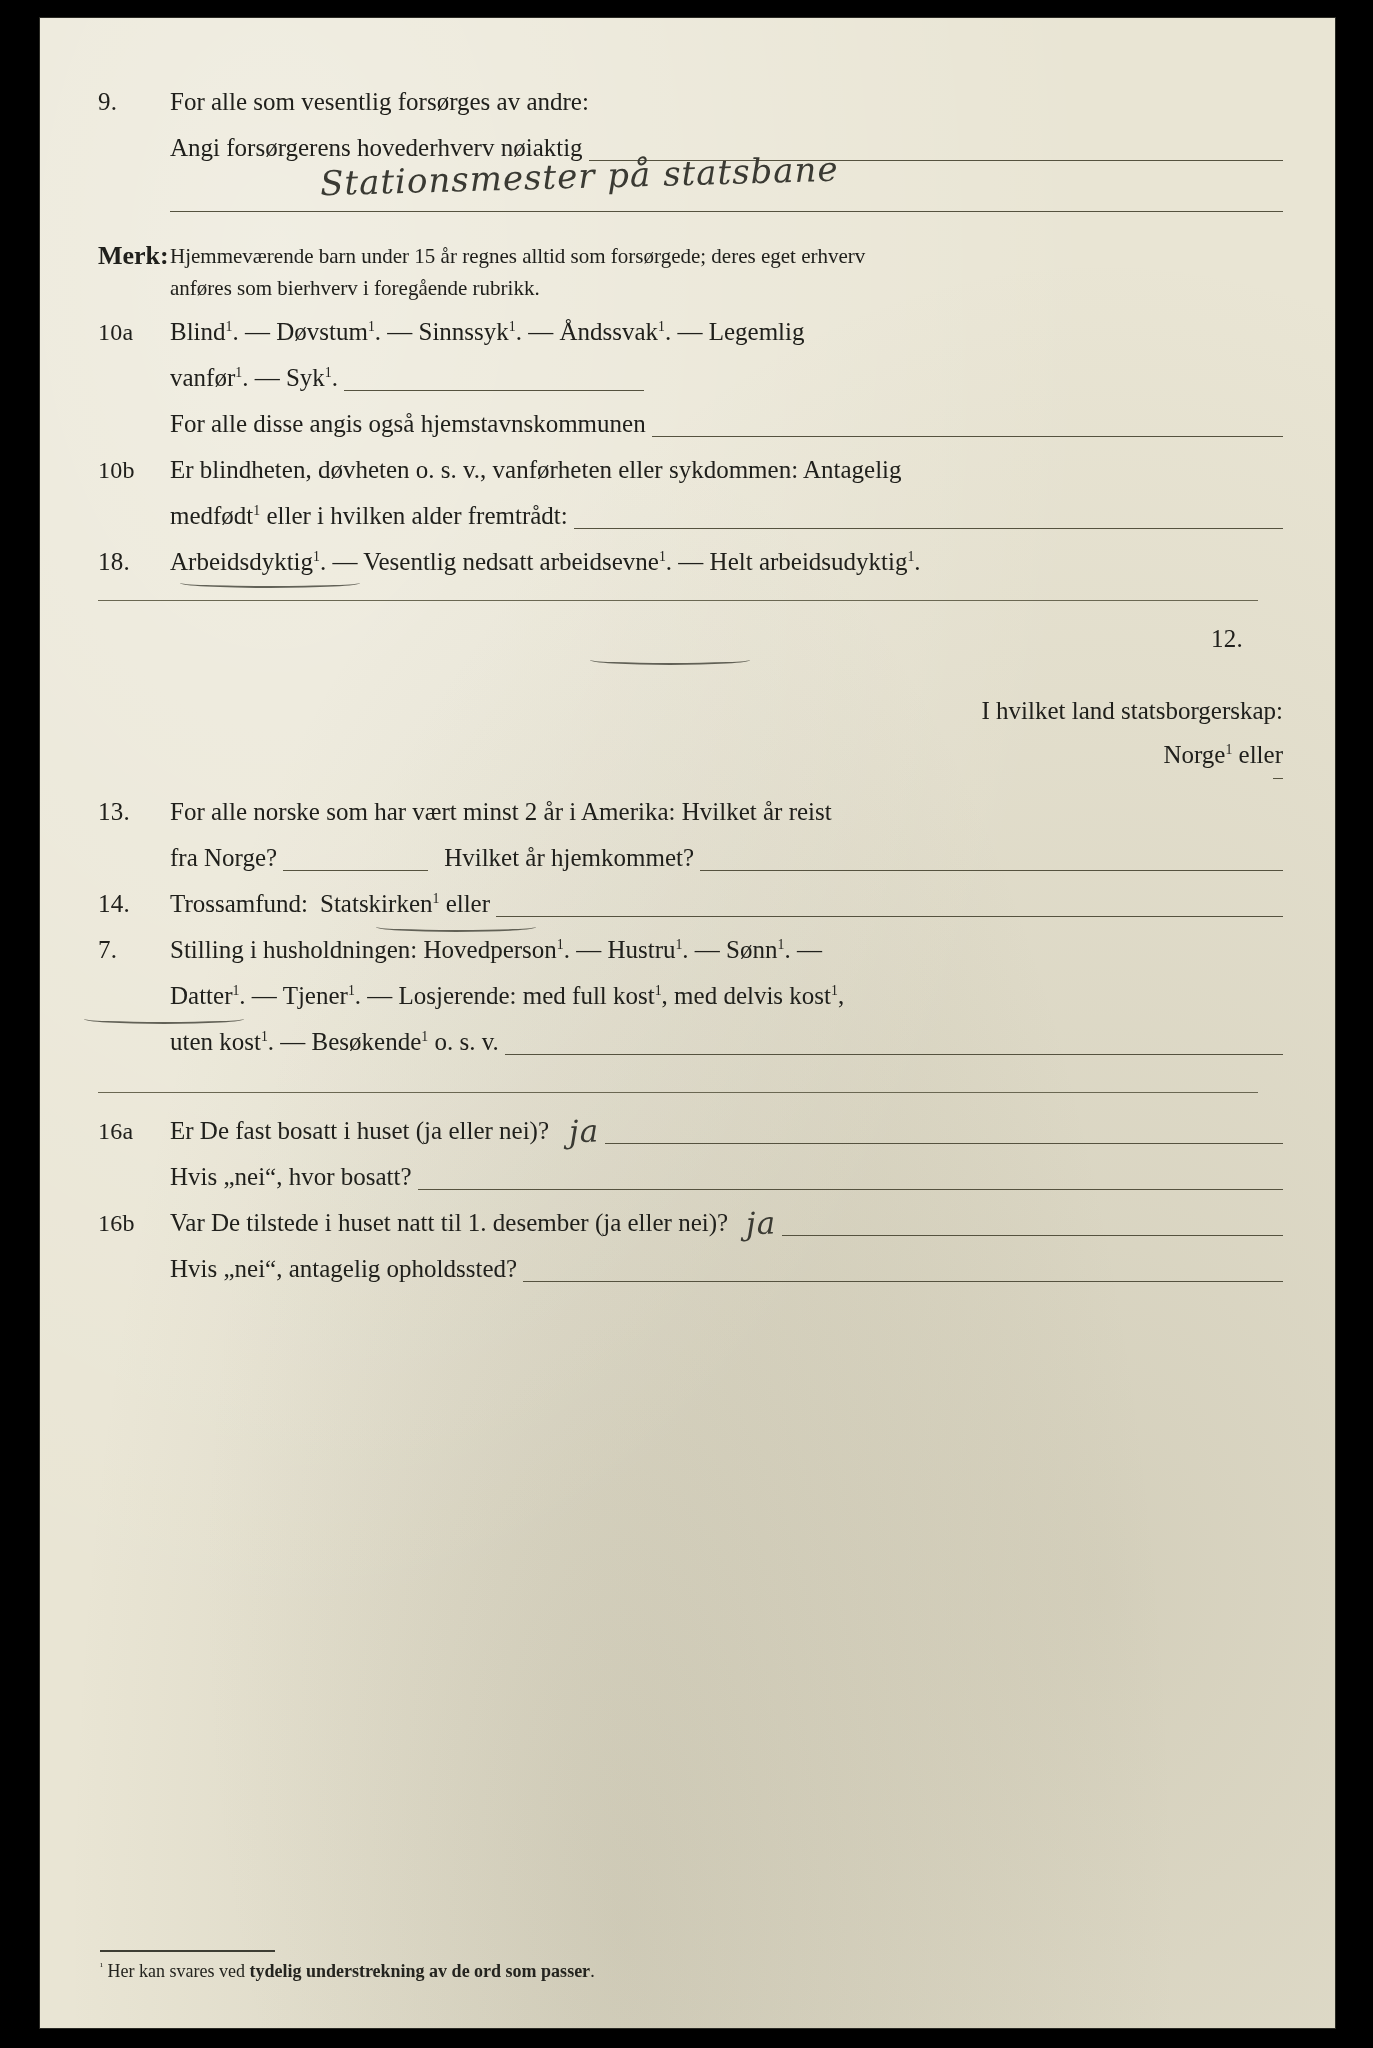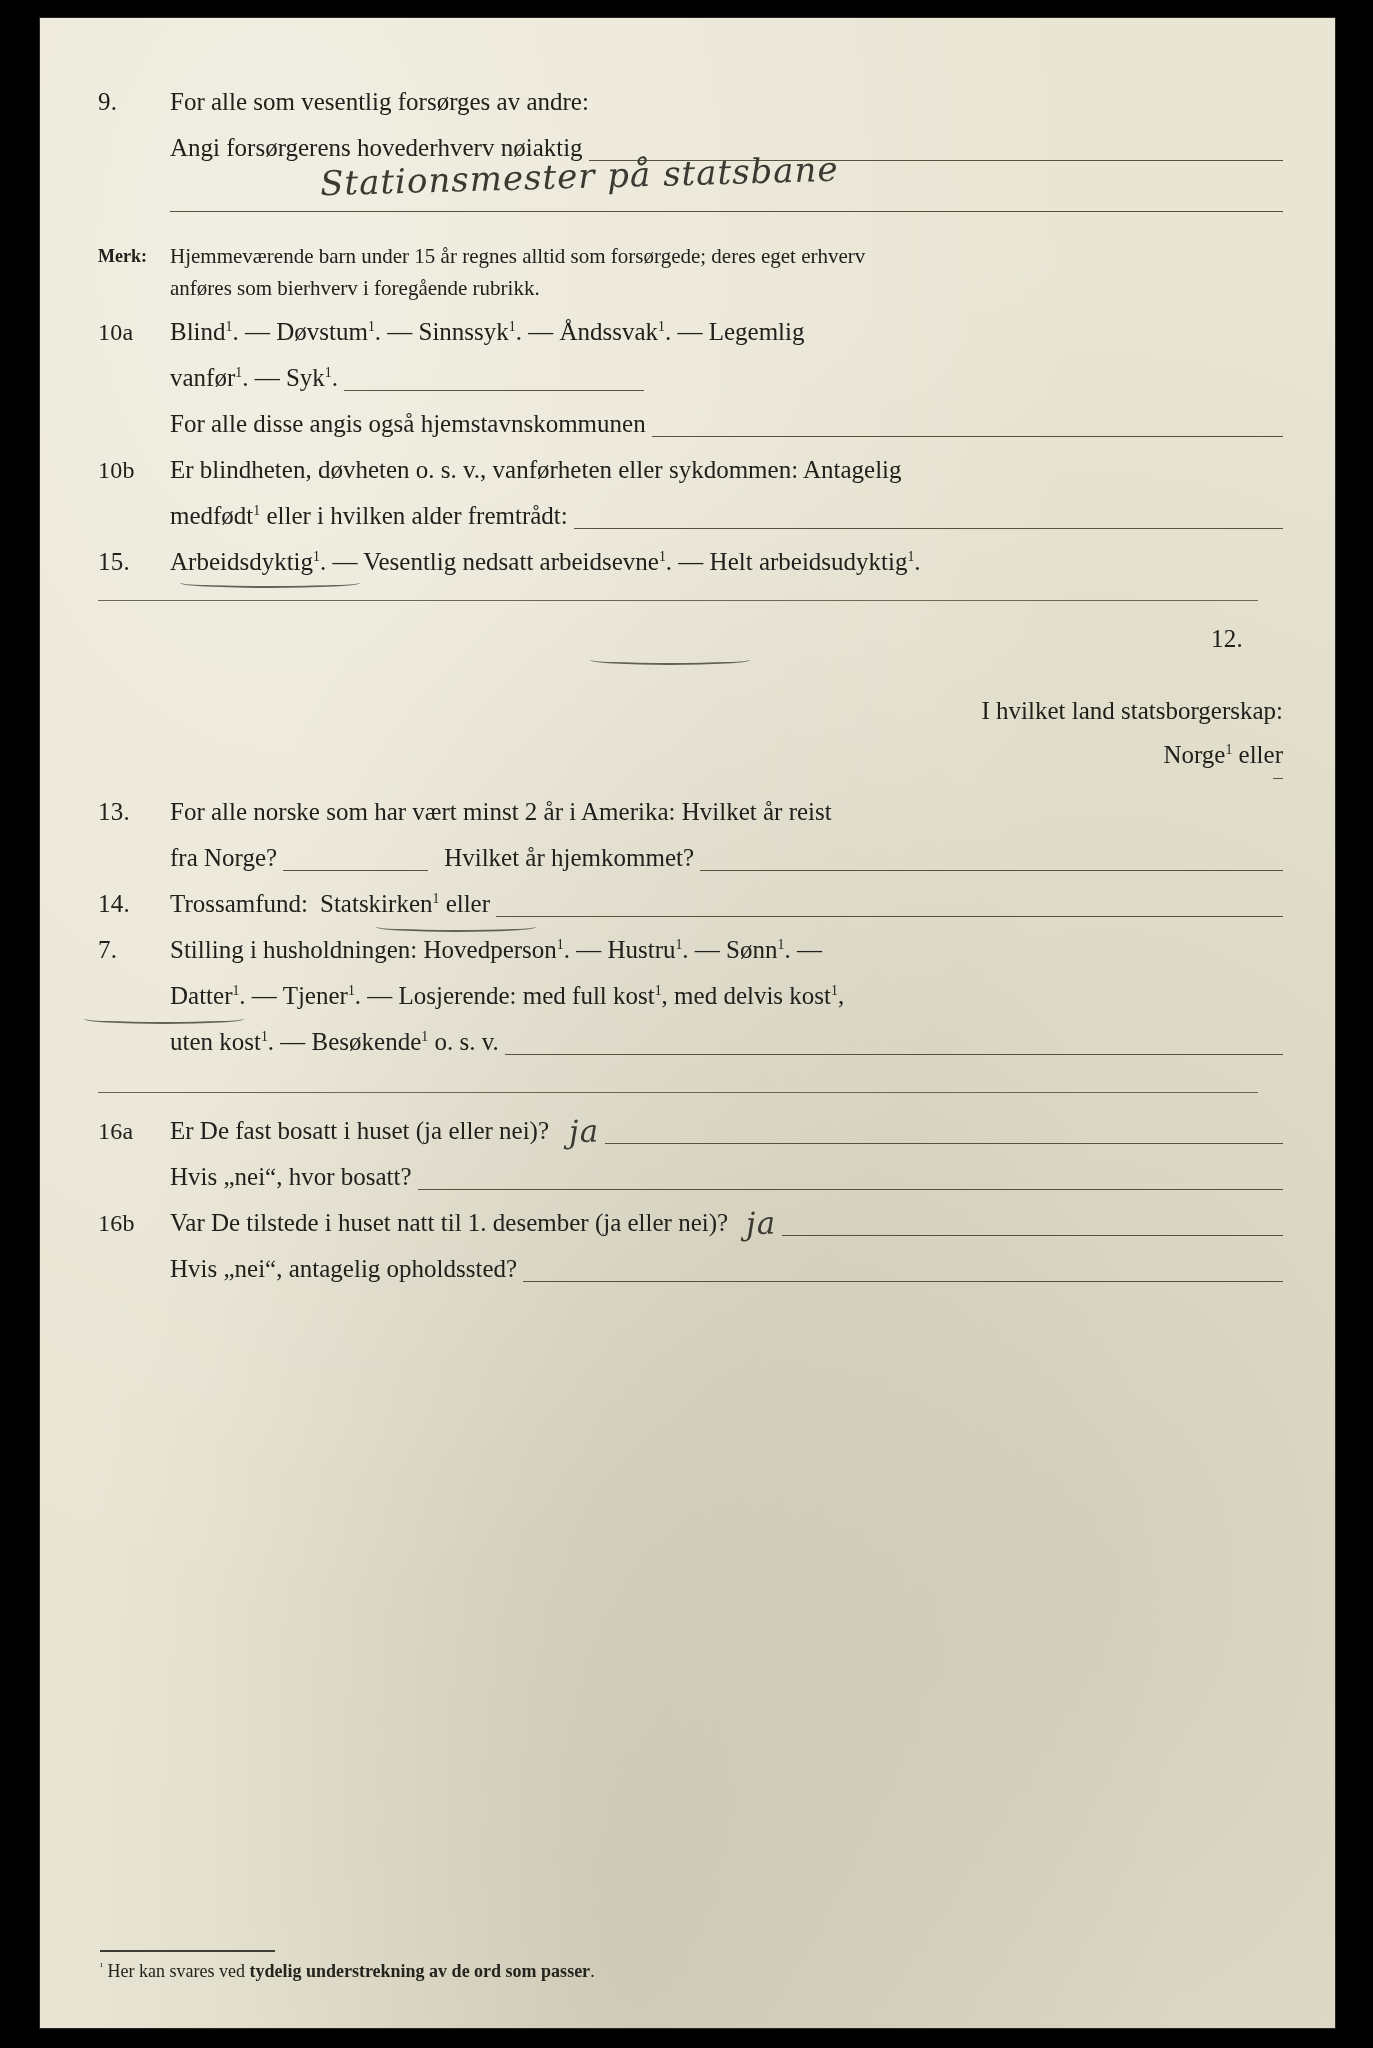--- a/index.html
+++ b/index.html
@@ -101,21 +101,21 @@
   .note {
     display: flex;
     align-items: flex-start;
     margin-top: 10px;
     margin-bottom: 6px;
   }
   .note-label {
     width: 72px;
     flex: 0 0 72px;
     font-weight: bold;
-    font-size: 18px;
+    font-size: 26px;
     line-height: 32px;
   }
   .note-text {
     font-size: 21px;
     line-height: 32px;
     max-width: 1100px;
   }
 
   .hand {
     font-family: "DejaVu Serif", serif;
@@ -220,21 +220,21 @@
         <div class="num small">10b</div>
         <div class="txt">Er blindheten, døvheten o. s. v., vanførheten eller sykdommen: Antagelig</div>
       </div>
       <div class="row">
         <div class="num"></div>
         <div class="txt">medfødt<sup>1</sup> eller i hvilken alder fremtrådt:</div>
         <div class="dots"></div>
       </div>
 
       <div class="row" style="position:relative;">
-        <div class="num">15.</div>
+        <div class="num">18.</div>
         <div class="txt">Arbeidsdyktig<sup>1</sup>. — Vesentlig nedsatt arbeidsevne<sup>1</sup>. — Helt arbeidsudyktig<sup>1</sup>.</div>
         <div class="underline-pen" style="left:82px; top:38px; width:180px;"></div>
       </div>
 
       <hr class="hr-sep">
 
       <div class="row" style="position:relative;flex-direction:column;">
         <div class="num">12.</div>
         <div class="txt">I hvilket land statsborgerskap:</div>
         <div class="txt" style="margin-left:12px;">Norge<sup>1</sup> eller</div>

